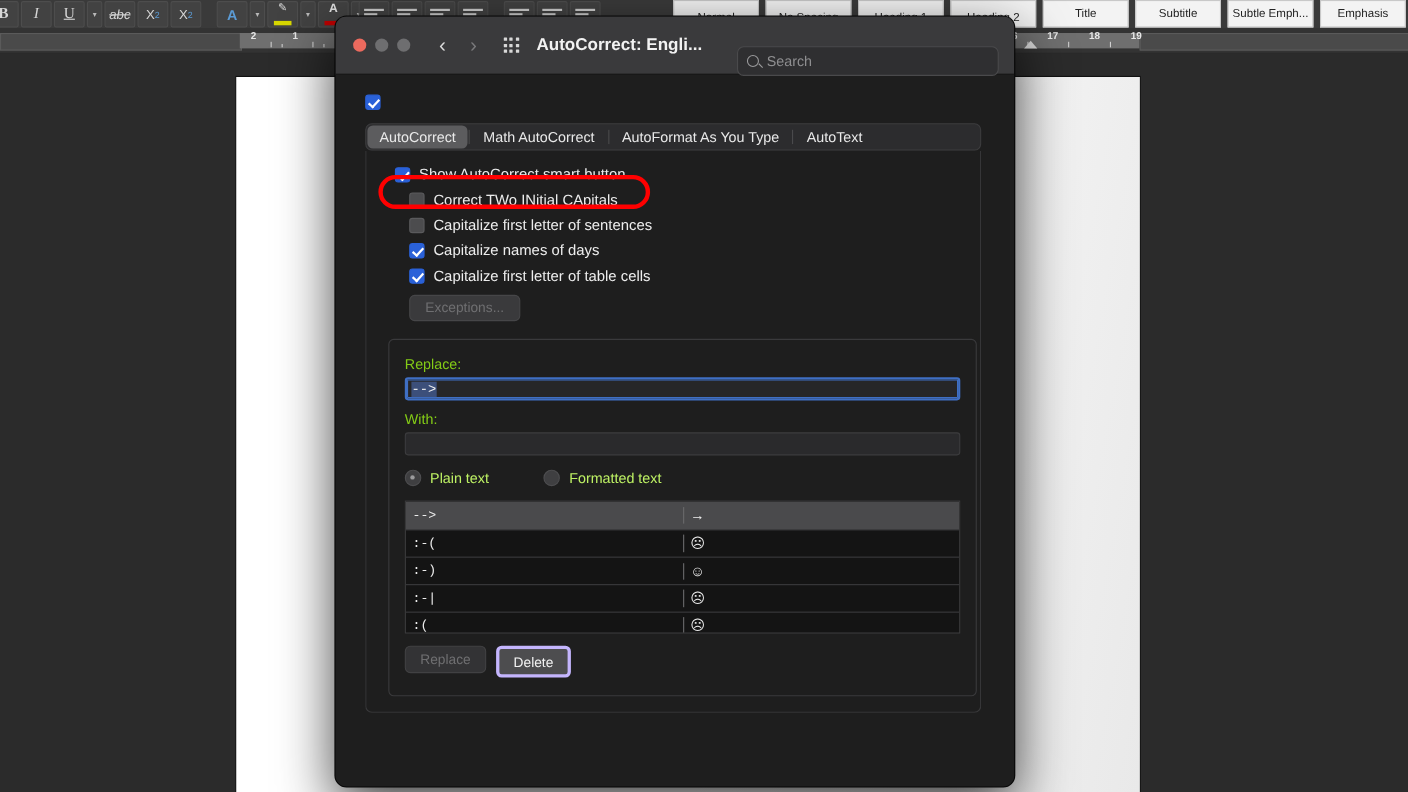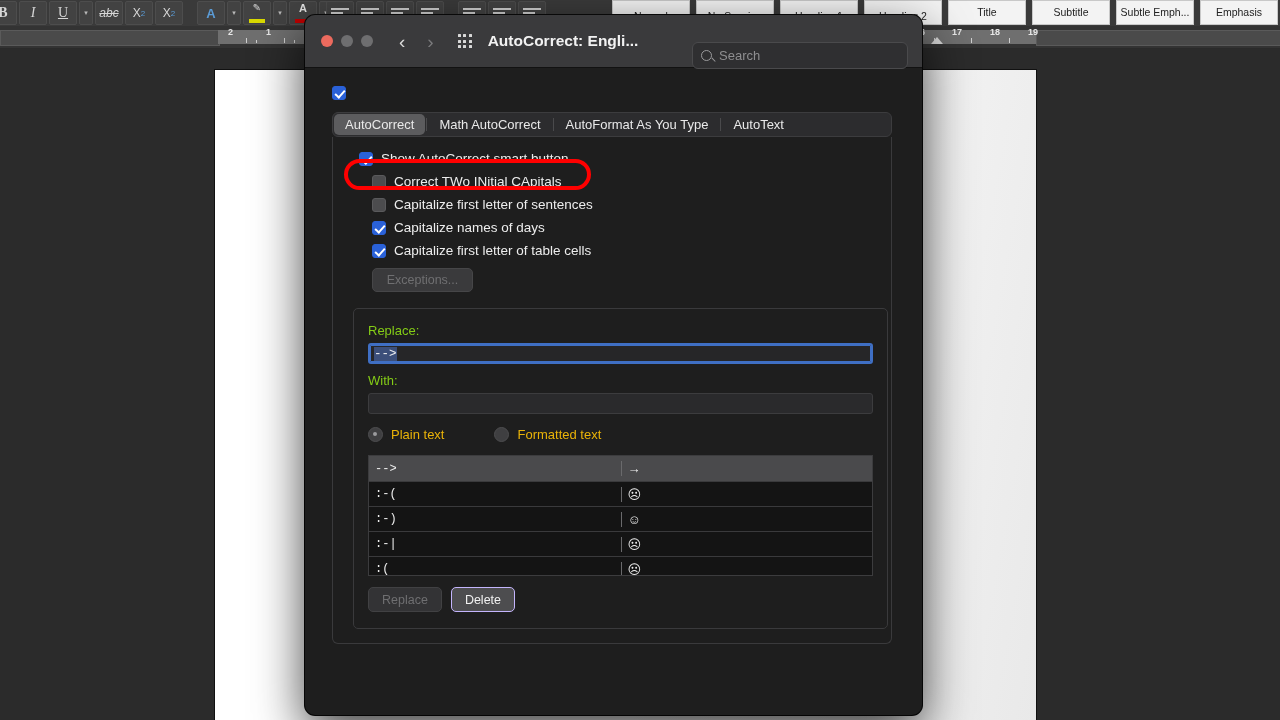--- a/index.html
+++ b/index.html
@@ -60,21 +60,21 @@
   .traffic{display:flex;gap:8px;align-items:center;}
   .dot{width:12px;height:12px;border-radius:50%;}
   .dot.red{background:#ec6a5e;}
   .dot.amber{background:#6e6e70;}
   .dot.green{background:#6e6e70;}
   .nav-arrows{display:flex;gap:22px;margin-left:26px;color:#dcdcdc;font-size:19px;line-height:1;}
   .nav-arrows .fwd{color:#7a7a7c;}
   .grid-icon{margin-left:24px;display:grid;grid-template-columns:repeat(3,3px);grid-template-rows:repeat(3,3px);gap:2.5px;}
   .grid-icon span{width:3px;height:3px;background:#d8d8d8;border-radius:.5px;}
   .dlg-title{margin-left:16px;color:#f2f2f2;font-size:15.5px;font-weight:bold;white-space:nowrap;}
-  .searchbox{position:absolute;right:14px;top:27px;width:216px;height:27px;background:#2f2f31;
+  .searchbox{position:absolute;right:14px;top:27px;width:238px;height:27px;background:#2f2f31;
              border:1px solid #4a4a4c;border-radius:6px;display:flex;align-items:center;padding:0 8px;box-sizing:border-box;}
   .mag{width:9px;height:9px;border:1.4px solid #9a9a9c;border-radius:50%;position:relative;margin-right:7px;}
   .mag:after{content:"";position:absolute;width:4.5px;height:1.4px;background:#9a9a9c;transform:rotate(45deg);right:-4px;bottom:0px;}
   .search-ph{color:#8e8e90;font-size:13px;}
 
   .dlg-body{padding:18px 0 0 0;color:#e6e6e6;}
 
   .row{display:flex;align-items:center;}
   .cbx{width:14px;height:14px;border-radius:3px;flex:0 0 auto;box-sizing:border-box;position:relative;}
   .cbx.on{background:#2a61d8;border:1px solid #2a61d8;}
@@ -105,33 +105,33 @@
   .fld-label{font-size:13px;color:#84cc16;margin-bottom:5px;}
   .input{height:21px;background:#2a2a2c;border:1px solid #3c3c3e;border-radius:3px;display:flex;align-items:center;padding:0 4px;box-sizing:border-box;}
   .input.focused{border:2px solid #3f6fc4;background:#262628;box-shadow:0 0 0 1px #3f6fc4 inset;}
   .input .txt{font-size:12.5px;color:#f0f0f0;font-family:"Liberation Mono","DejaVu Sans Mono",monospace;}
   .input .sel{background:#3c4f7a;}
   .gap{height:9px;}
 
   .radios{display:flex;align-items:center;margin-top:13px;gap:0;}
   .radio{width:13px;height:13px;border-radius:50%;background:#3f3f41;border:1px solid #4d4d4f;position:relative;flex:0 0 auto;}
   .radio.on:after{content:"";position:absolute;left:3.5px;top:3.5px;width:4px;height:4px;border-radius:50%;background:#9b9b9d;}
-  .radio-lbl{margin-left:8px;font-size:13px;color:#eab308;}
+  .radio-lbl{margin-left:8px;font-size:13px;color:#bef264;}
   .radio-gap{width:50px;}
 
   .table{margin-top:13px;border:1px solid #3c3c3e;height:119px;overflow:hidden;background:#141414;}
   .trow{display:flex;height:25px;align-items:center;border-bottom:1px solid #3a3a3c;box-sizing:border-box;}
   .trow.sel{background:#4a4a4c;height:26px;}
   .tcell-a{width:50%;padding-left:6px;font-size:12px;color:#ededed;box-sizing:border-box;font-family:"Liberation Mono","DejaVu Sans Mono",monospace;}
   .tcell-b{width:50%;padding-left:6px;font-size:13px;color:#ededed;box-sizing:border-box;border-left:1px solid #6a6a6c;}
 
   .btnrow{display:flex;gap:9px;margin-top:11px;}
   .btn{height:23px;padding:0 13px;border-radius:5px;font-size:12.5px;display:flex;align-items:center;justify-content:center;}
   .btn.disabled{background:#333335;border:1px solid #414143;color:#6f6f71;}
-  .btn.normal{background:#4d4d4f;border:1px solid #c4b5fd;color:#f2f2f2;}
+  .btn.normal{background:#4d4d4f;border:3px solid #c4b5fd;color:#f2f2f2;}
 
   .bottom-cb{display:flex;align-items:center;margin-top:17px;}
 
   
   #red-oval{position:absolute;left:344px;top:159px;width:247px;height:31px;
             border:4px solid #ff0000;border-radius:17px;box-sizing:border-box;pointer-events:none;}
 </style>
 </head>
 <body>
 

